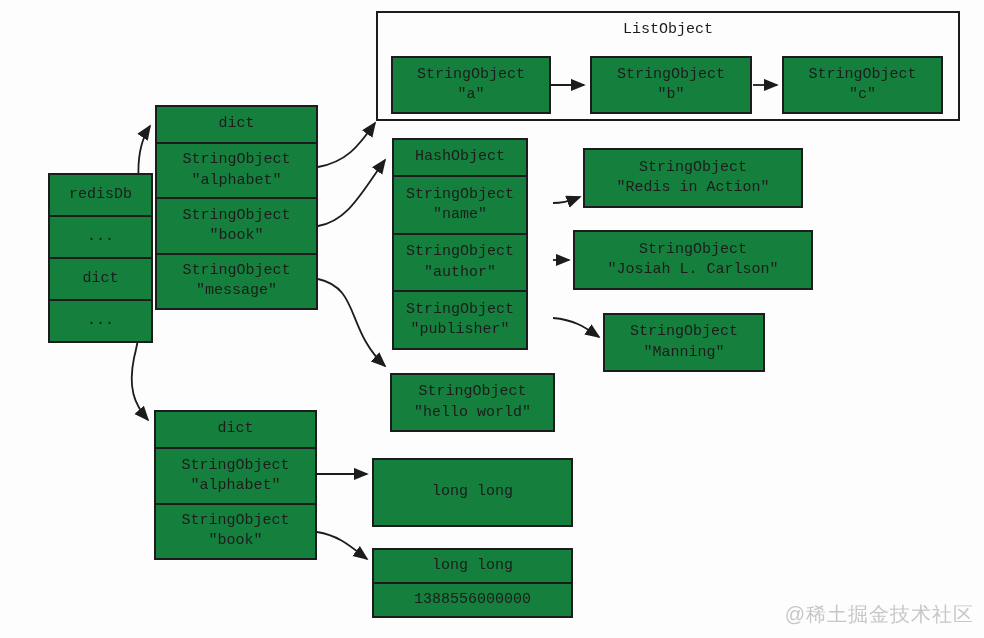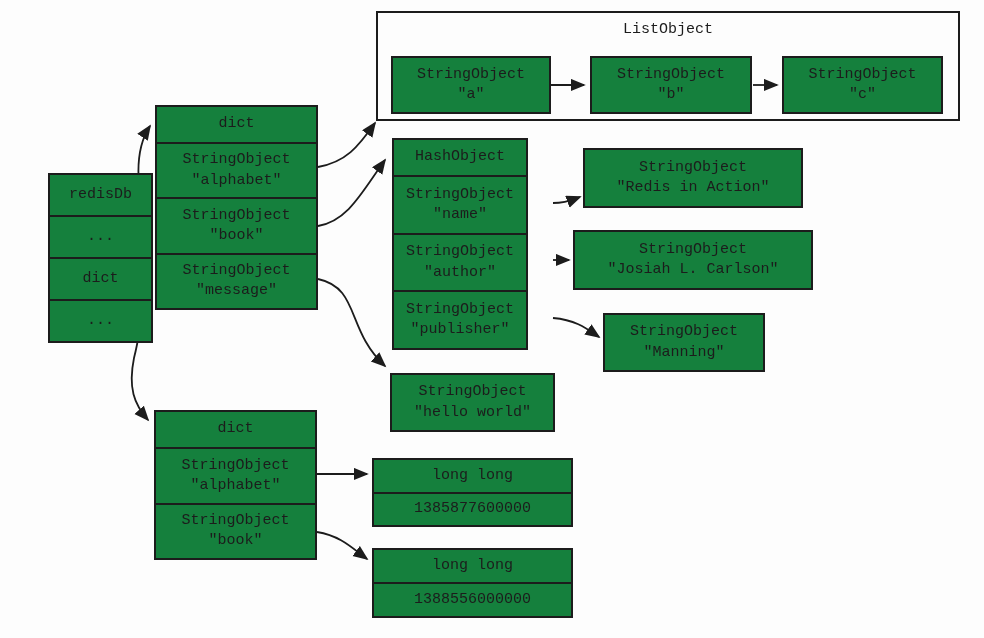--- a/index.html
+++ b/index.html
@@ -161,27 +161,25 @@
     <div class="cell">
       <span>StringObject</span>
         <span>"book"</span>
     </div>
   </div>
 
   <div class="box vtable" style="left:372px; top:458px; width:201px; height:69px;">
     <div class="cell first">
         <span>long long</span>
       </div>
-    <div class="cell">
-        <span>1385877600000</span>
-      </div>
   </div>
   <div class="box vtable" style="left:372px; top:548px; width:201px; height:70px;">
     <div class="cell first">
         <span>long long</span>
       </div>
     <div class="cell">
         <span>1388556000000</span>
       </div>
   </div>
 
+  <div class="watermark">@稀土掘金技术社区</div>
 
 </div>
 
 </body></html>

